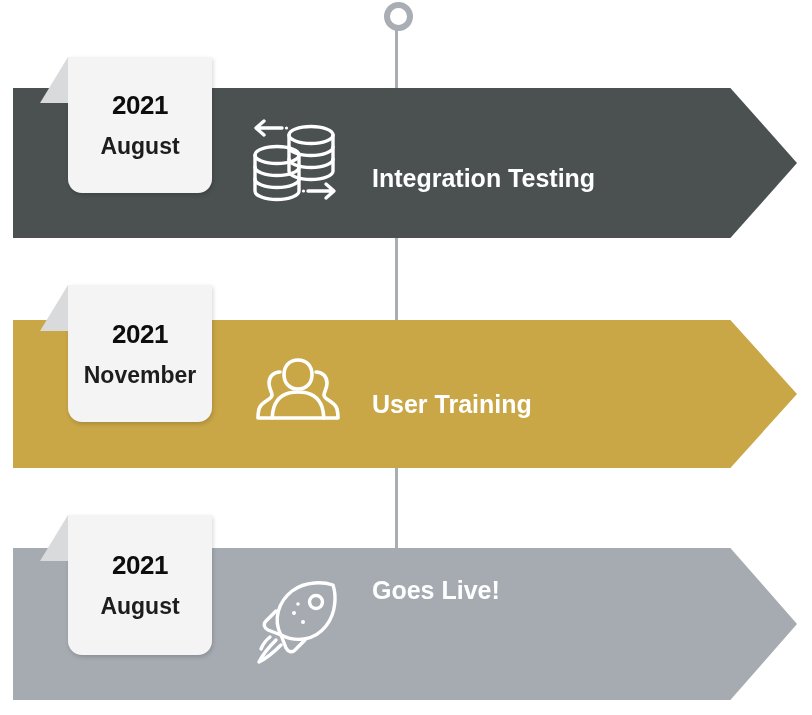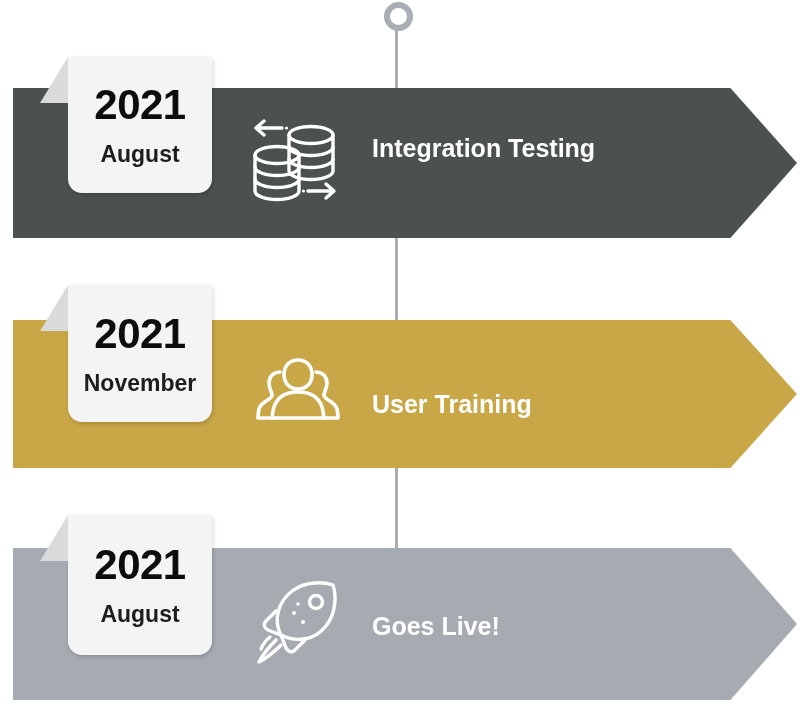--- a/index.html
+++ b/index.html
@@ -78,21 +78,21 @@
     top: 0;
     width: 0;
     height: 0;
     border-style: solid;
     border-width: 0 0 46px 28px;
     border-color: transparent transparent #d9dadb transparent;
     z-index: 4;
   }
 
   .card-year {
-    font-size: 42px;
+    font-size: 26px;
     font-weight: bold;
     color: #0d0d0d;
     letter-spacing: -0.5px;
     line-height: 1;
     margin-bottom: 17px;
   }
   .card-month {
     font-size: 23px;
     font-weight: bold;
     color: #1d1d1d;
@@ -117,29 +117,29 @@
     color: #ffffff;
     font-weight: bold;
     line-height: 1.0;
   }
   .label-1 {
     left: 372px;
     top: 114px;
     font-size: 25px;
     width: 340px;
   }
-  .label-1 .line2 { display: block; margin-top: 22px; }
+  .label-1 .line2 { display: block; margin-top: 52px; }
   .label-2 {
     left: 372px;
     top: 392px;
     font-size: 25px;
   }
   .label-3 {
     left: 372px;
-    top: 614px;
+    top: 578px;
     font-size: 25px;
   }
 </style>
 </head>
 <body>
 
 <div id="canvas">
 
   <div class="connector-line"></div>
   <div class="connector-ring"></div>

